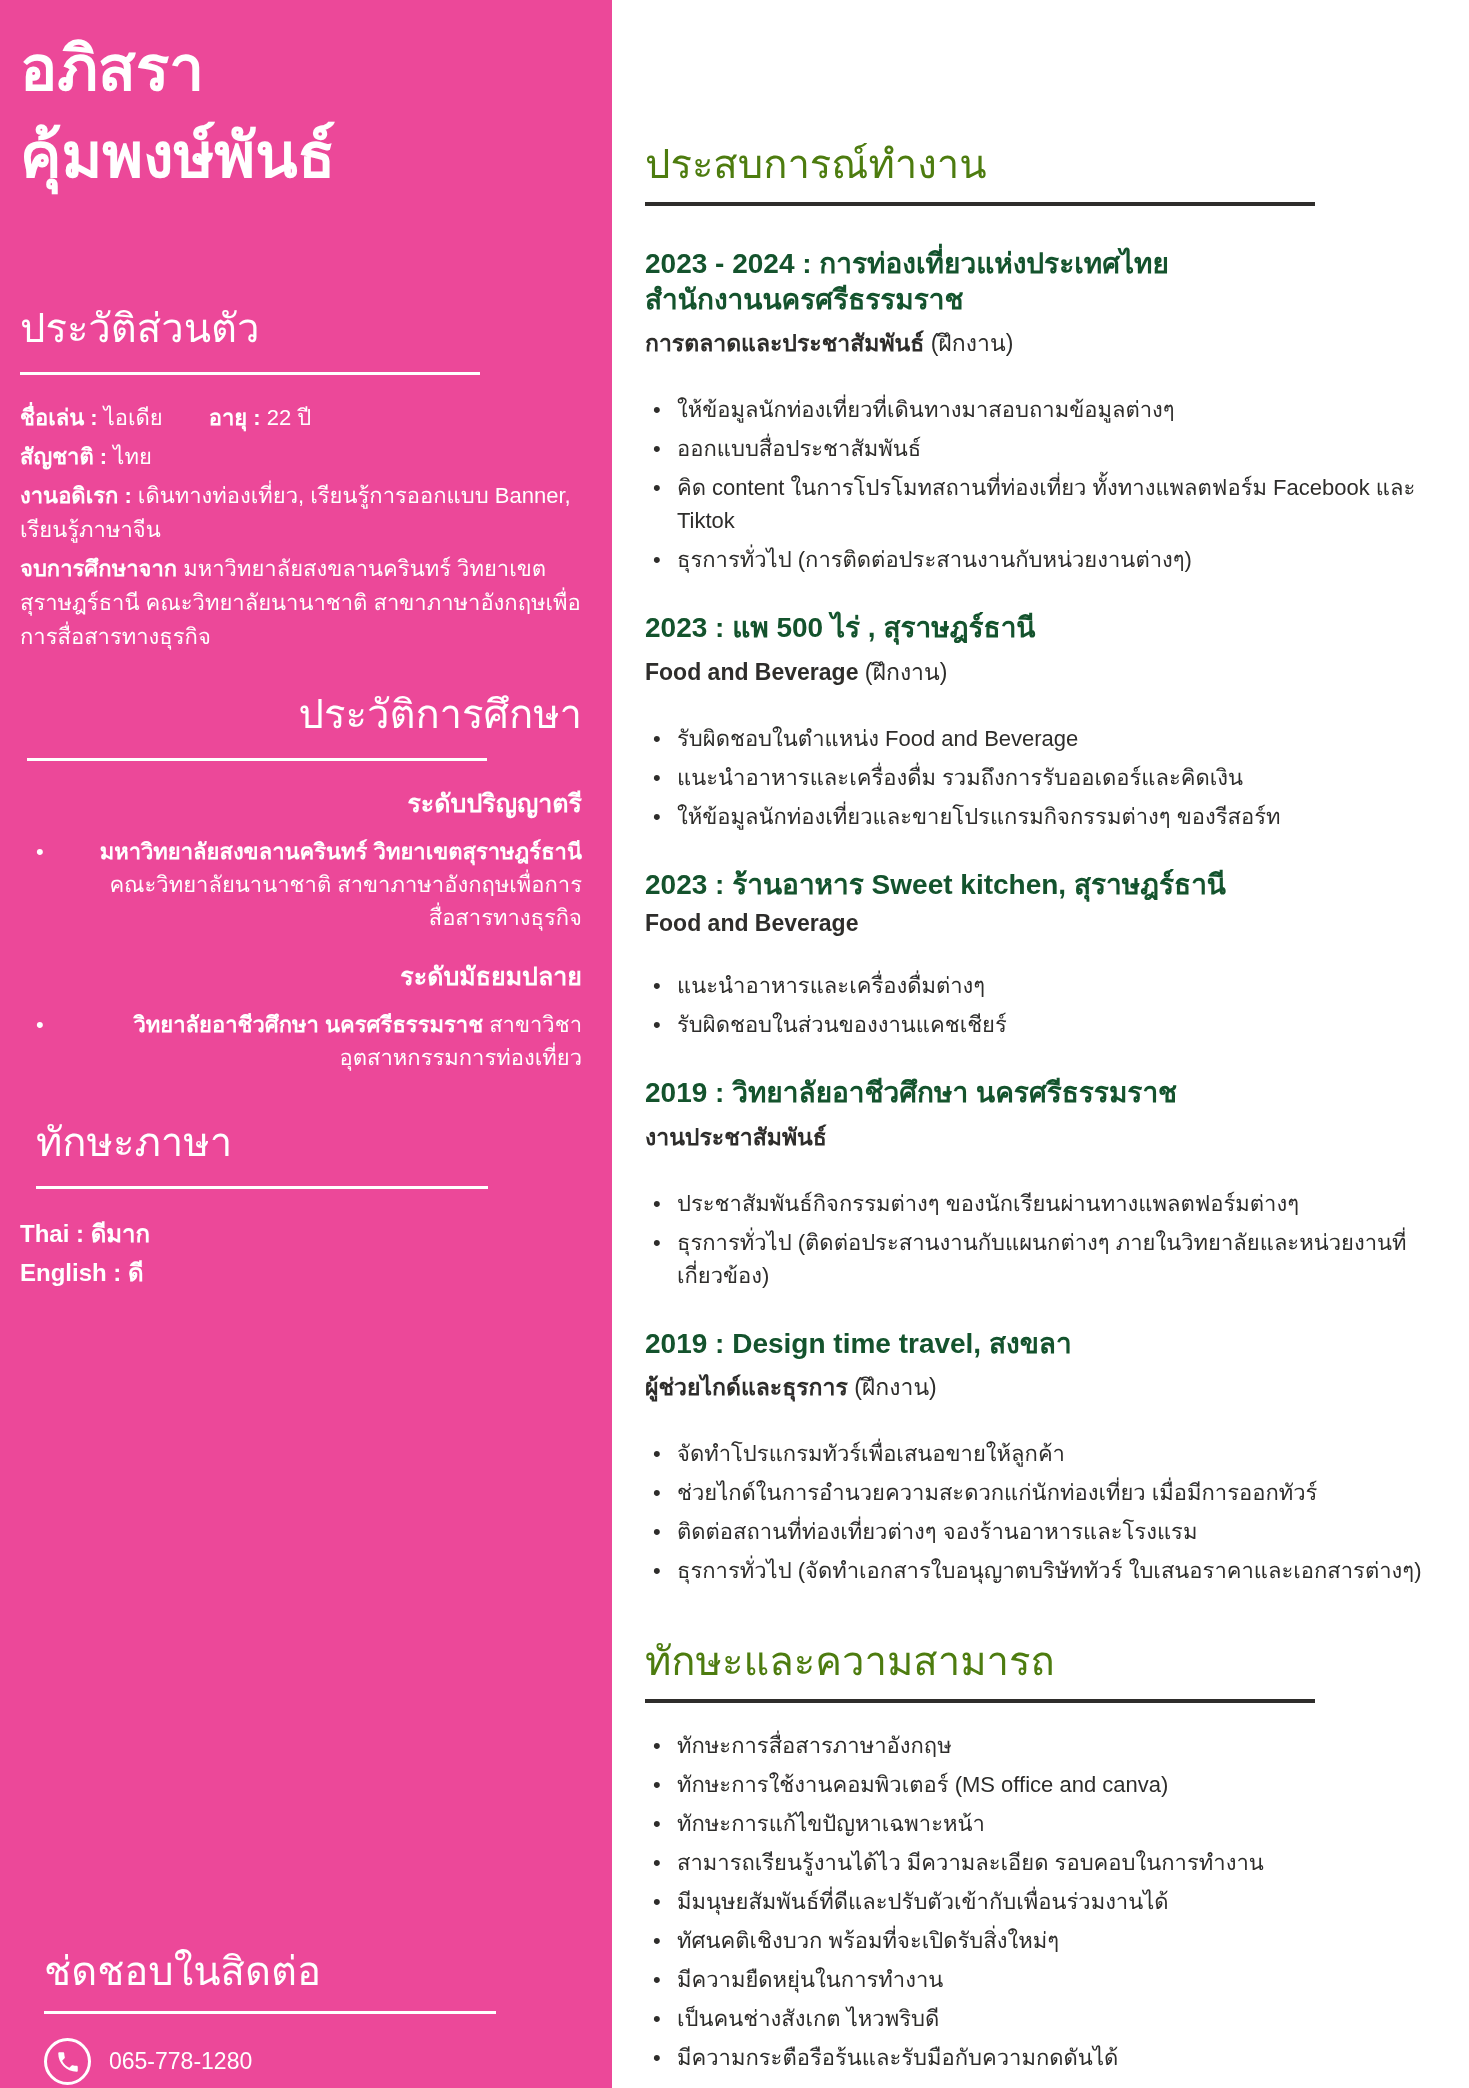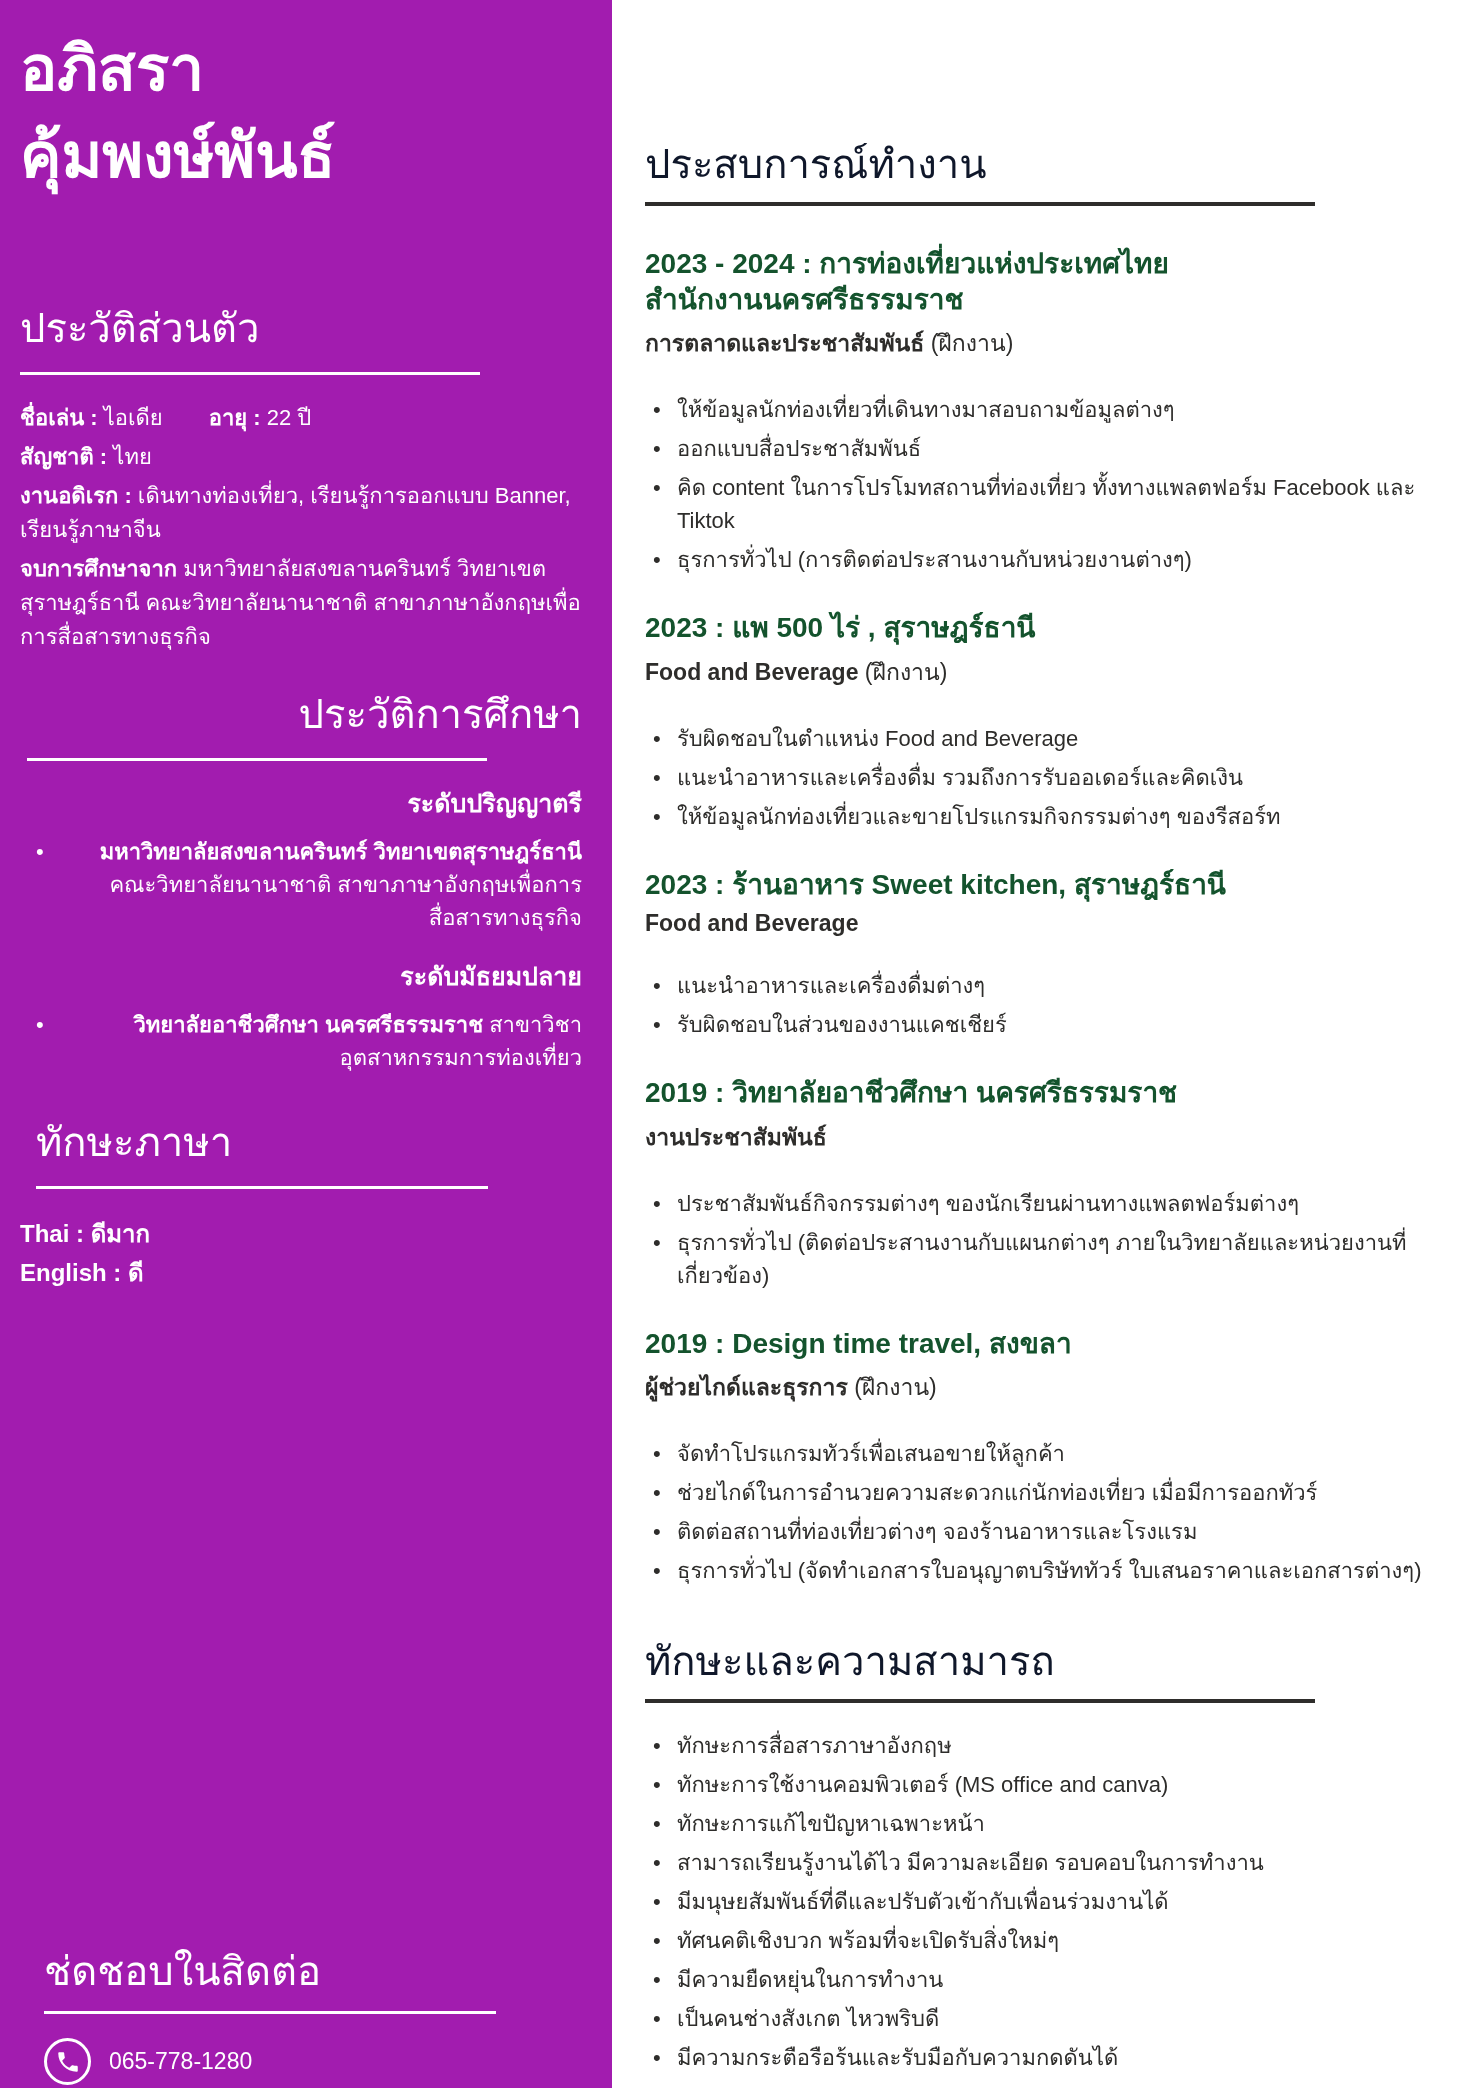--- a/index.html
+++ b/index.html
@@ -7,21 +7,21 @@
   body {
     font-family: "Liberation Sans", "DejaVu Sans", sans-serif;
     background:#ffffff;
     overflow:hidden;
   }
   .page { width:1469px; height:2088px; display:flex; }
 
   
   .sidebar {
     width:612px; height:2088px; flex:0 0 612px;
-    background:#a21caf; color:#ffffff;
+    background:#ec4899; color:#ffffff;
     padding:26px 30px 0 20px;
     position:relative;
   }
   .name { font-size:62px; font-weight:700; line-height:1.4; letter-spacing:0; }
   .name span { display:block; }
 
   .side-sec { margin-top:104px; }
   .side-sec.education { margin-top:36px;text-align:right; }
   .side-sec.languages { margin-top:44px; }
   .side-title { font-size:40px; font-weight:400; line-height:1.2; }
@@ -52,21 +52,21 @@
     width:47px; height:47px; border:3px solid #ffffff; border-radius:50%;
     display:flex; align-items:center; justify-content:center; flex:0 0 47px;
   }
   .icon-circle svg { width:26px; height:26px; }
   .contact-text { margin-left:18px; font-size:23px; }
 
   
   .main {
     flex:1; padding:140px 24px 0 33px; color:#2e2d2b;
   }
-  .main-title { font-size:40px; font-weight:400; line-height:1.2; color:#0f172a; }
+  .main-title { font-size:40px; font-weight:400; line-height:1.2; color:#4d7c0f; }
   .main-rule { width:670px; height:4px; background:#2e2d2b; margin-top:14px; }
 
   .job { margin-top:34px; }
   .job:first-of-type { margin-top:40px; }
   .job-title { font-size:28px; font-weight:700; line-height:1.27; color:#14532d; }
   .job-title span { display:block; }
   .job-title span:empty { display:none; }
   .job-sub { font-size:23px; margin-top:8px; }
   .job-sub .note { font-weight:400; }
 

